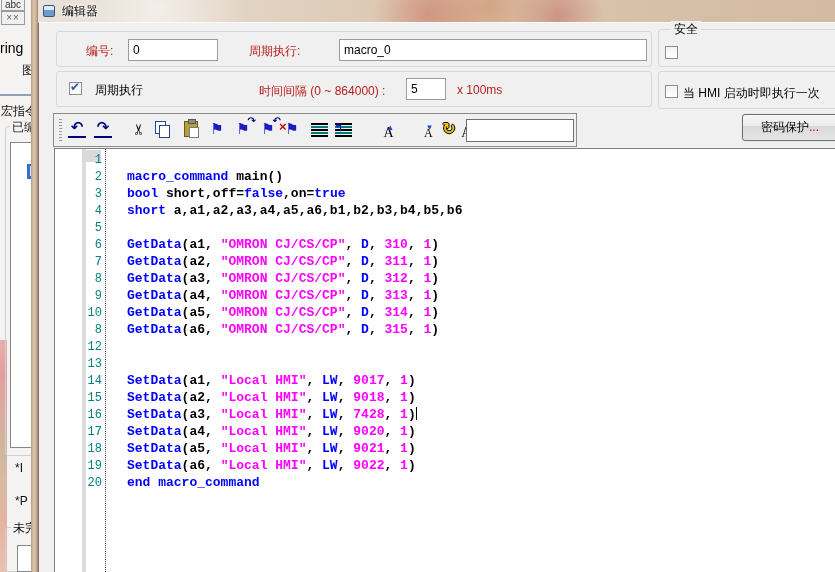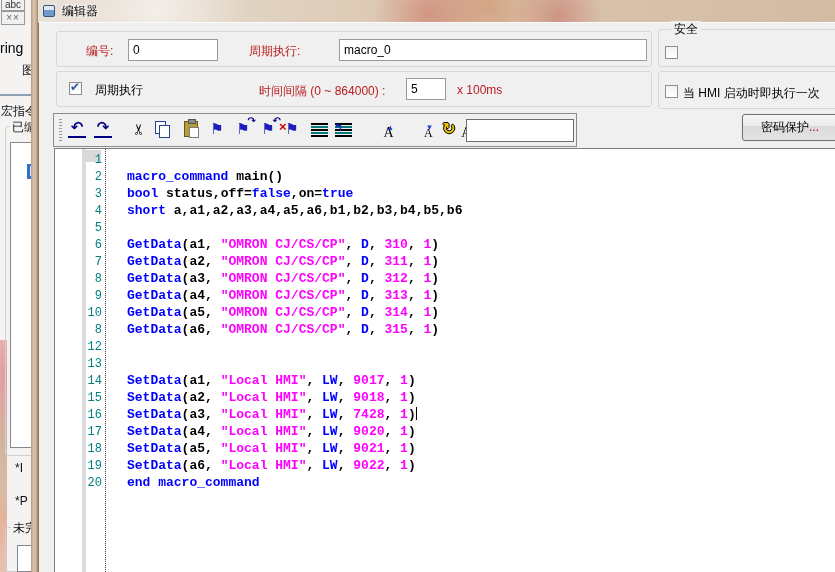--- a/index.html
+++ b/index.html
@@ -219,21 +219,21 @@
             <div class="code-row">
               <span class="ln">1</span>
               <span class="code"></span>
             </div>
             <div class="code-row">
               <span class="ln">2</span>
               <span class="code"><span class="tk-kw">macro_command</span><span class="tk-pl"> main()</span></span>
             </div>
             <div class="code-row">
               <span class="ln">3</span>
-              <span class="code"><span class="tk-kw">bool</span><span class="tk-pl"> status,off=</span><span class="tk-kw">false</span><span class="tk-pl">,on=</span><span class="tk-kw">true</span></span>
+              <span class="code"><span class="tk-kw">bool</span><span class="tk-pl"> short,off=</span><span class="tk-kw">false</span><span class="tk-pl">,on=</span><span class="tk-kw">true</span></span>
             </div>
             <div class="code-row">
               <span class="ln">4</span>
               <span class="code"><span class="tk-kw">short</span><span class="tk-pl"> a,a1,a2,a3,a4,a5,a6,b1,b2,b3,b4,b5,b6</span></span>
             </div>
             <div class="code-row">
               <span class="ln">5</span>
               <span class="code"></span>
             </div>
             <div class="code-row">

